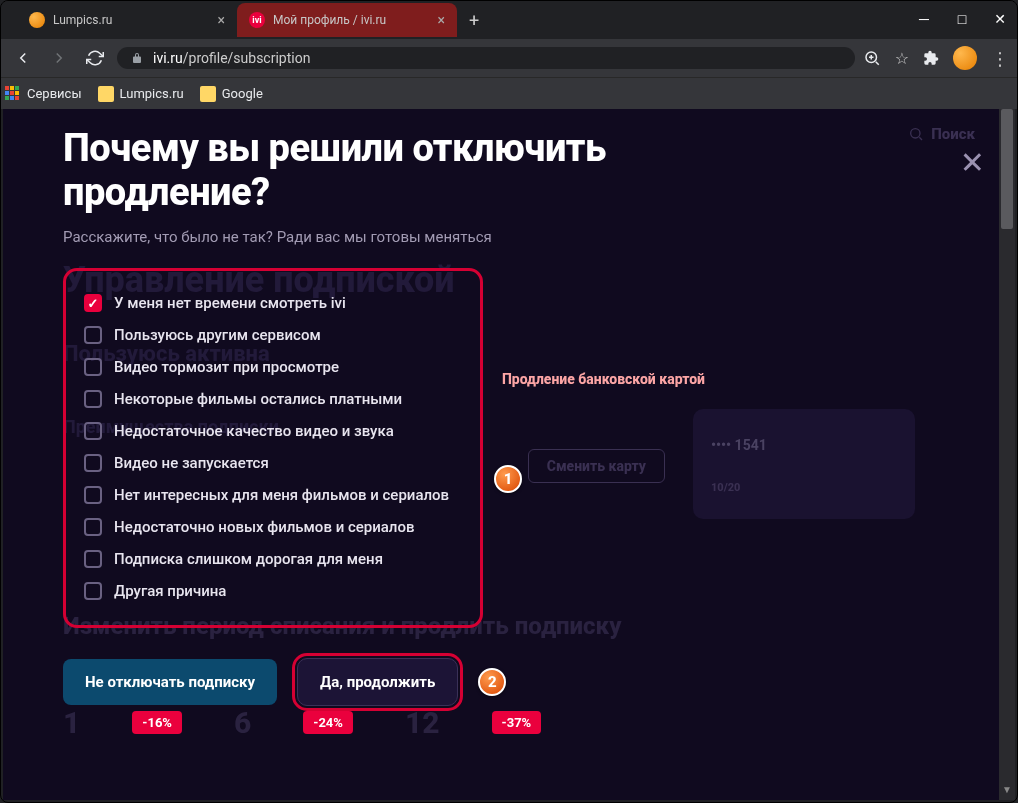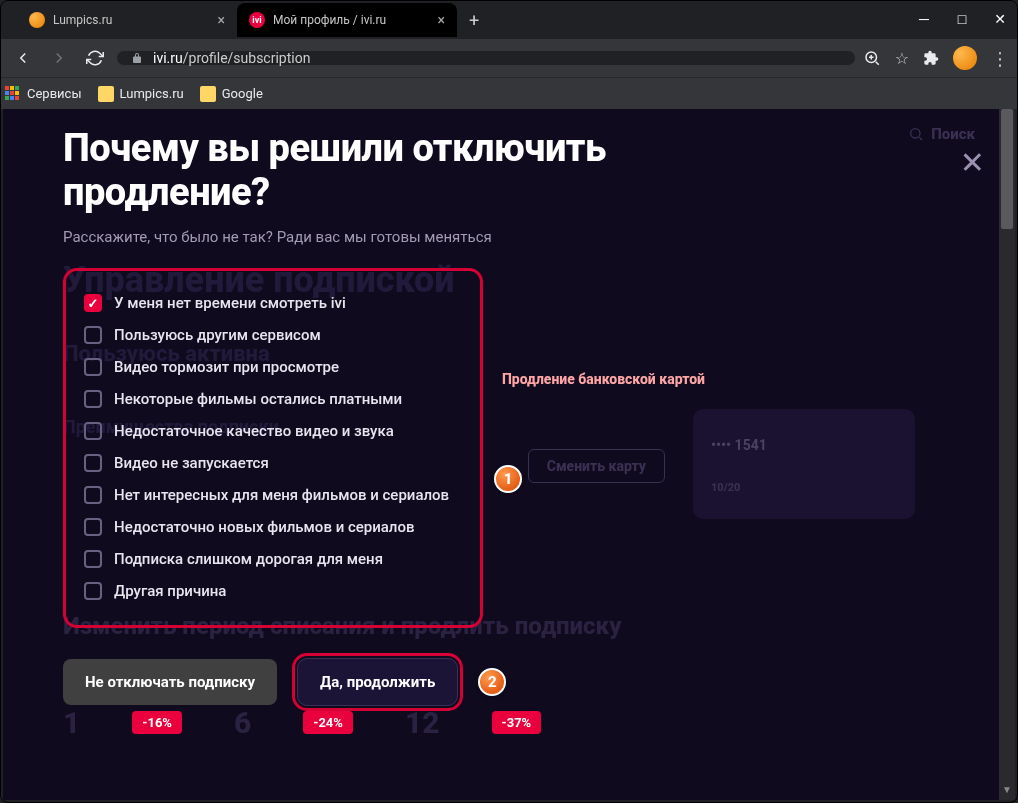--- a/index.html
+++ b/index.html
@@ -6,32 +6,32 @@
 body { background: #202124; width: 1018px; height: 803px; overflow: hidden; position: relative; border: 1px solid #000; border-radius: 8px; }
 
 
 .titlebar { height: 38px; background: #202124; display: flex; align-items: flex-end; padding: 0 8px; position: relative; }
 .window-controls { position: absolute; right: 10px; top: 10px; display: flex; gap: 24px; }
 .window-controls span { color: #fff; font-size: 14px; width: 14px; text-align: center; display: inline-block; }
 
 
 .tabstrip { display: flex; align-items: center; height: 38px; padding-left: 8px; }
 .tab { display: flex; align-items: center; height: 34px; padding: 0 12px; border-radius: 8px 8px 0 0; color: #c7c7c7; font-size: 12px; min-width: 220px; position: relative; }
-.tab.active { background: #000000; }
+.tab.active { background: #7f1d1d; }
 .tab .favicon { width: 16px; height: 16px; border-radius: 50%; margin-right: 8px; flex-shrink: 0; }
 .fav-orange { background: radial-gradient(circle at 30% 30%, #ffb84d, #e67e00); }
 .fav-ivi { background: #ea003d; border-radius: 3px; font-size: 9px; display: flex; align-items: center; justify-content: center; color: #fff; font-weight: bold; }
 .tab .tab-title { flex: 1; overflow: hidden; white-space: nowrap; text-overflow: ellipsis; }
 .tab .tab-close { color: #aaa; font-size: 14px; margin-left: 8px; }
 .newtab { color: #ccc; font-size: 18px; padding: 0 12px; }
 
 
 .toolbar { height: 38px; background: #35363a; display: flex; align-items: center; padding: 0 8px; gap: 8px; }
 .nav-btn { color: #9aa0a6; width: 28px; height: 28px; display: flex; align-items: center; justify-content: center; font-size: 16px; border-radius: 50%; }
-.address { flex: 1; background: #202124; border-radius: 20px; height: 14px; display: flex; align-items: center; padding: 0 14px; color: #9aa0a6; font-size: 14px; }
+.address { flex: 1; background: #202124; border-radius: 20px; height: 22px; display: flex; align-items: center; padding: 0 14px; color: #9aa0a6; font-size: 14px; }
 .address .lock { margin-right: 10px; font-size: 12px; }
 .address .url { color: #ccc; }
 .address .url .domain { color: #fff; }
 .right-icons { display: flex; align-items: center; gap: 14px; color: #ccc; }
 .right-icons .avatar { width: 24px; height: 24px; border-radius: 50%; background: radial-gradient(circle at 30% 30%, #ffb84d, #e67e00); }
 .right-icons .dots { font-size: 18px; }
 
 
 .bookmarks { height: 32px; background: #35363a; border-top: 1px solid #282828; display: flex; align-items: center; padding: 0 4px; gap: 16px; font-size: 13px; color: #e8eaed; }
 .bookmark { display: flex; align-items: center; gap: 6px; }
@@ -76,21 +76,21 @@
 .reasons { margin-top: 22px; border: 3px solid #d50033; border-radius: 14px; padding: 16px 18px 18px 18px; width: 420px; position: relative; }
 .reason-row { display: flex; align-items: flex-start; gap: 12px; padding: 7px 0; }
 .chk { width: 18px; height: 18px; border: 2px solid #6a6182; border-radius: 4px; flex-shrink: 0; display: flex; align-items: center; justify-content: center; }
 .chk.checked { background: #ea003d; border-color: #ea003d; }
 .chk.checked::after { content: "✓"; color: #fff; font-size: 13px; font-weight: bold; }
 .reason-label { color: #e8e5ef; font-size: 15px; font-weight: 500; }
 
 
 .actions { margin-top: 30px; display: flex; gap: 20px; align-items: center; }
 .btn { padding: 14px 22px; border-radius: 8px; font-size: 15px; font-weight: 700; color: #fff; }
-.btn-primary { background: #404040; }
+.btn-primary { background: #0c4a6e; }
 .btn-secondary { background: #1c1436; border: 1px solid #3a3158; }
 .btn-highlight { outline: 3px solid #d50033; outline-offset: 2px; border-radius: 10px; }
 
 
 .num-badge { width: 28px; height: 28px; border-radius: 50%; background: radial-gradient(circle at 35% 30%, #ff9a4d, #d94500); border: 2px solid #fff; color: #fff; font-weight: 800; font-size: 15px; display: flex; align-items: center; justify-content: center; box-shadow: 0 1px 3px rgba(0,0,0,0.5); position: absolute; }
 .badge-1 { right: -42px; top: 194px; }
 
 svg { display: block; }
 </style>
 </head>

